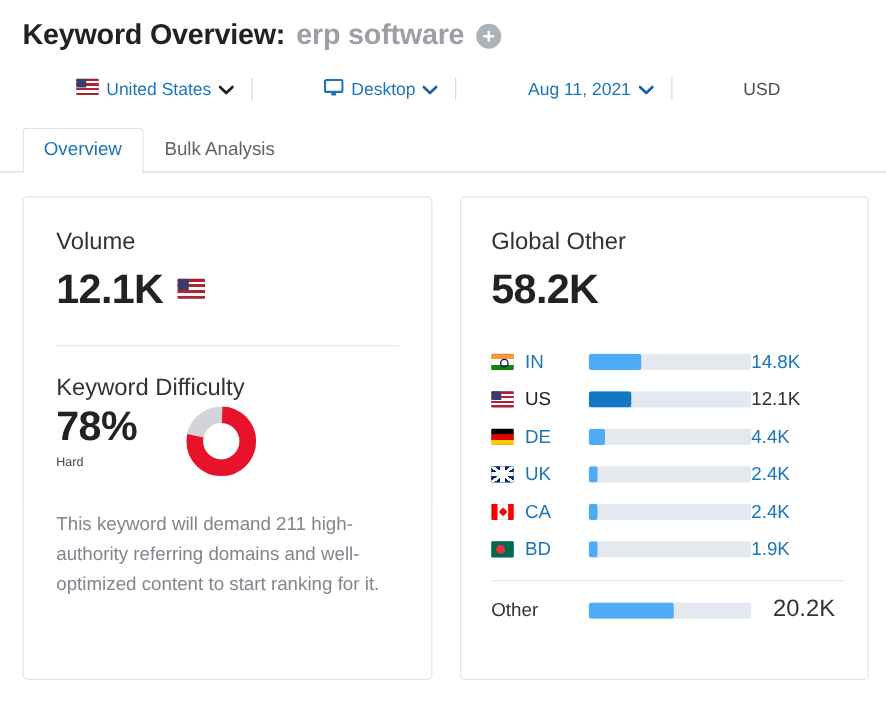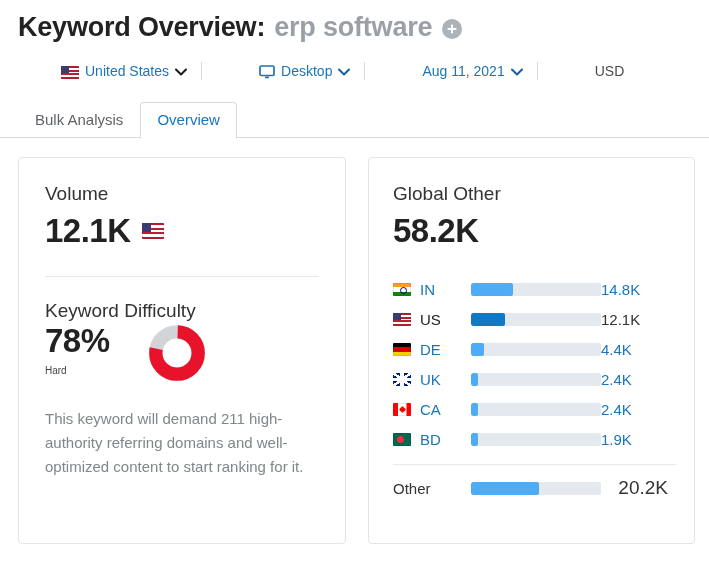--- a/index.html
+++ b/index.html
@@ -11,42 +11,42 @@
     font-family: "Liberation Sans", sans-serif;
     color: #222222;
     overflow: hidden;
   }
   .page { position: relative; width: 709px; height: 582px; background:#fff; }
 
   
   .header { padding: 10px 0 0 18px; }
   .title-row {
     display: flex; align-items: center;
-    font-size: 27px; font-weight: 700;
+    font-size: 23px; font-weight: 700;
     letter-spacing: -0.2px;
     line-height: 34px;
     white-space: nowrap;
   }
   .title-main { color: #222222; }
   .title-kw { color: #9aa0a6; font-weight: 700; margin-left: 9px; }
   .plus-icon {
     display: inline-flex; align-items: center; justify-content: center;
     width: 20px; height: 20px; border-radius: 50%;
     background: #acb3b9; margin-left: 10px; position: relative; top: 2px;
     cursor: pointer; flex: 0 0 auto;
   }
   .plus-icon svg { display: block; }
 
   
   .filters {
     display: flex; align-items: center;
     margin-top: 16px; height: 22px;
     font-size: 14px;
   }
-  .filter { display: flex; align-items: flex-end; cursor: pointer; white-space: nowrap; padding-left: 43px; }
+  .filter { display: flex; align-items: flex-start; cursor: pointer; white-space: nowrap; padding-left: 43px; }
   .filter-label { color: #1a75bb; margin-left: 6px; }
   .filter-label.plain { color: #4b4b4b; margin-left: 0; cursor: default; }
   .chev { margin-left: 6px; display: inline-block; }
   .sep { width: 1px; height: 18px; background: #d8dce0; margin: 0 14px; }
   .flag {
     width: 18px; height: 13px; display: inline-block; position: relative;
     border-radius: 1px; overflow: hidden; flex: 0 0 auto;
     box-shadow: 0 0 0 0.5px rgba(0,0,0,.18) inset;
   }
   .monitor-ico { width: 16px; height: 14px; display:inline-block; }
@@ -215,22 +215,22 @@
       <div class="sep"></div>
 
       <div class="filter">
         <span class="filter-label plain">USD</span>
       </div>
 
     </div>
   </div>
 
   <div class="tabs">
+    <div class="tab active">Overview</div>
     <div class="tab">Bulk Analysis</div>
-    <div class="tab active">Overview</div>
   </div>
 
   <div class="cards">
 
     <div class="card card-left">
 
       <div class="metric-label">Volume</div>
       <div class="metric-value-row">
         <span class="metric-value">12.1K</span>
         <span class="flag fl-us"></span>

